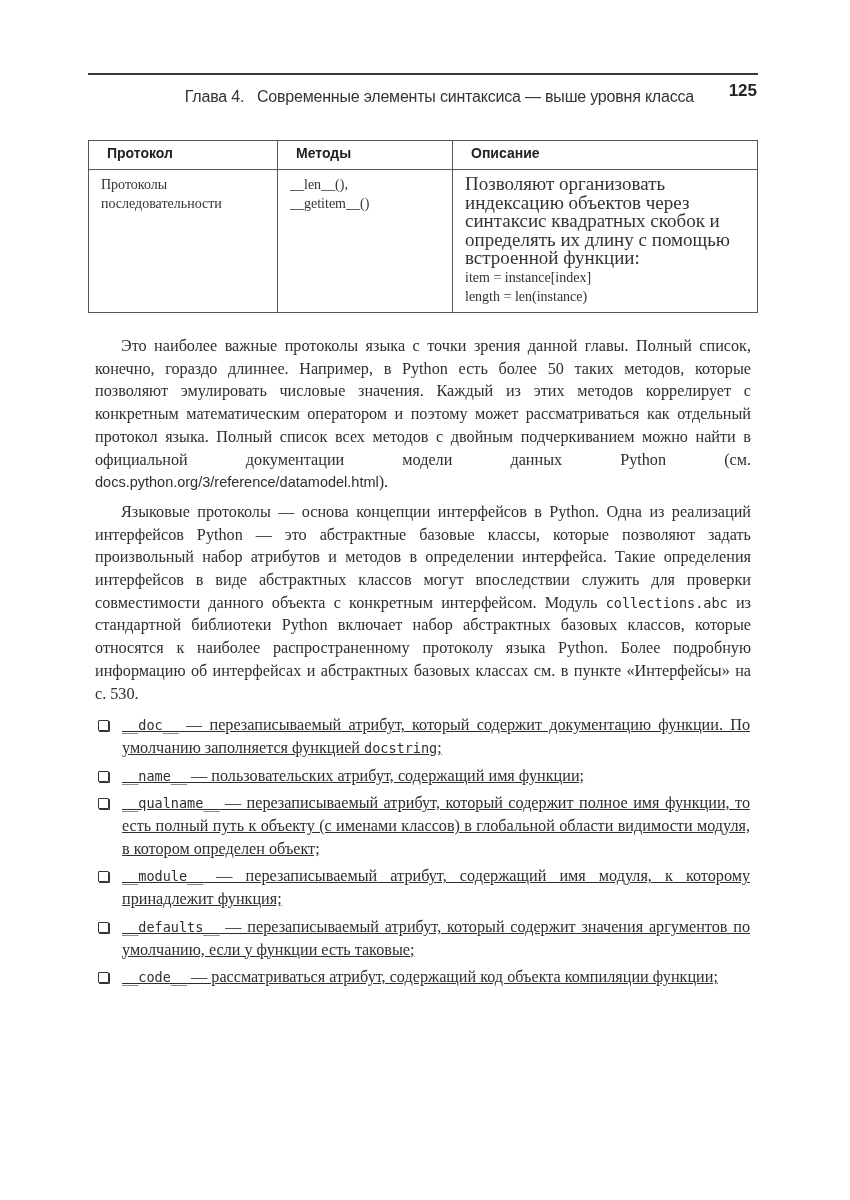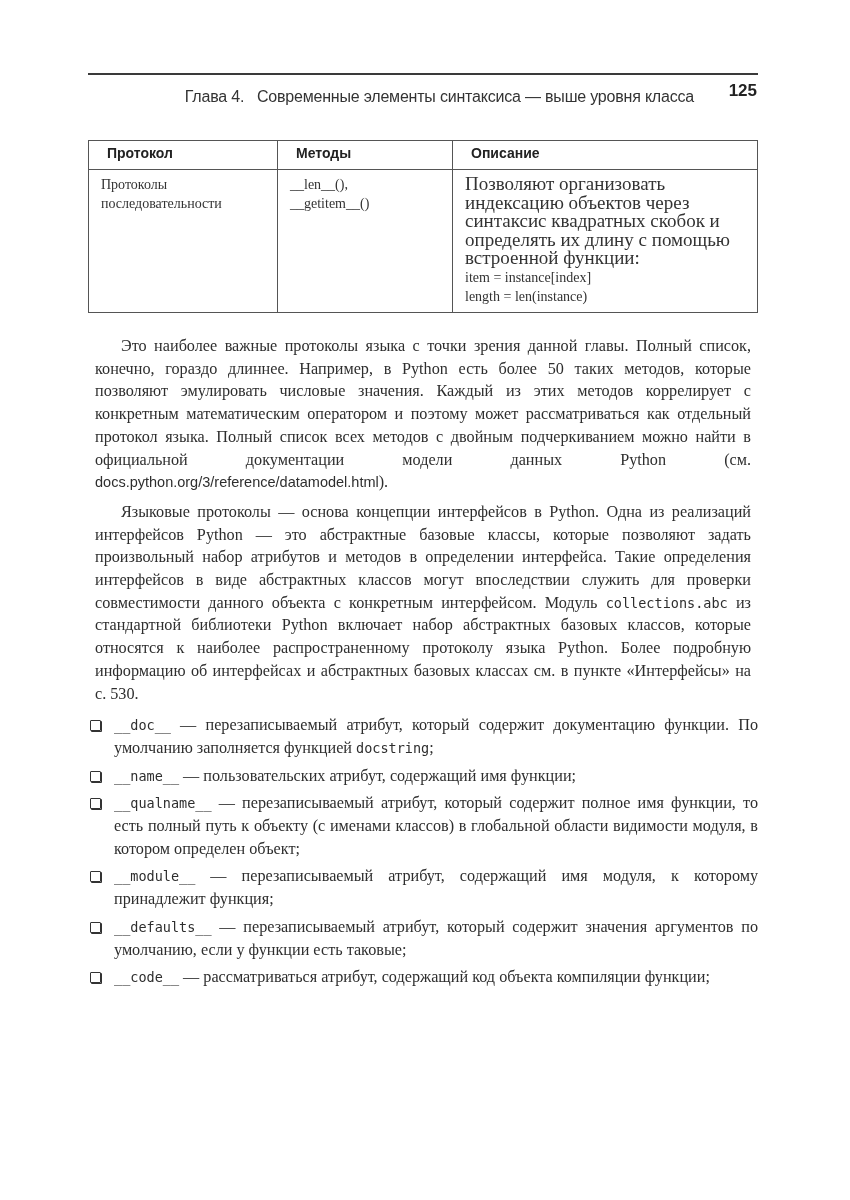--- a/index.html
+++ b/index.html
@@ -20,21 +20,21 @@
   table.proto td p { margin: 0; }
   table.proto td .gap { }
   .c1 { width: 164px; } .c2 { width: 150px; }
 
   .body-text { position: absolute; left: 0; width: 670px; font-family: "Liberation Serif", serif;
                font-size: 16.2px; line-height: 22.7px; color: #2e2e2e; text-align: justify; }
   .body-text p { margin: 7px; text-indent: 26px; }
   .mono { font-family: "DejaVu Sans Mono", monospace; font-size: 13.5px; }
   .sans { font-family: "Liberation Sans", sans-serif; font-size: 14.5px; }
 
-  ul.attrs { list-style: none; margin: 0; padding: 0; }
+  ul.attrs { list-style: none; margin: 8px; padding: 0; text-decoration: underline; }
   ul.attrs li { position: relative; padding-left: 26px; margin-bottom: 5px; text-indent: 0; }
   ul.attrs li .box { position: absolute; left: 2px; top: 6px; width: 9px; height: 9px;
                      border: 1.4px solid #333; border-radius: 1px; box-shadow: 1px 1px 0 #333; }
 </style>
 </head>
 <body>
 
 <div class="page">
   <div class="header-rule"></div>
   <div class="header">

